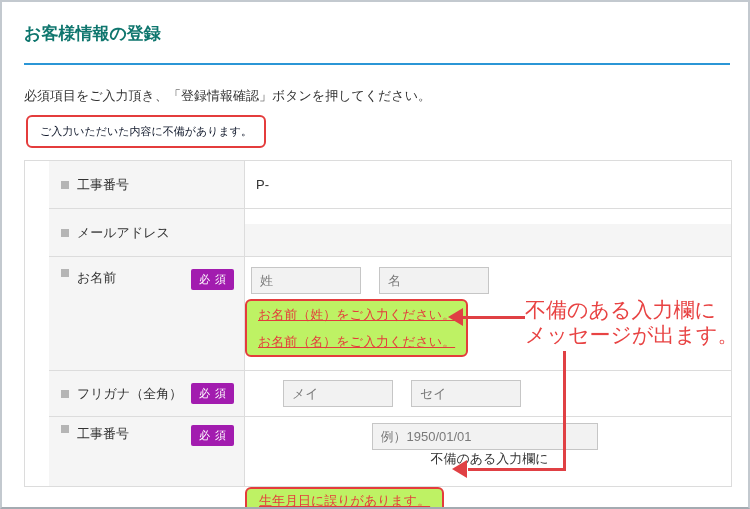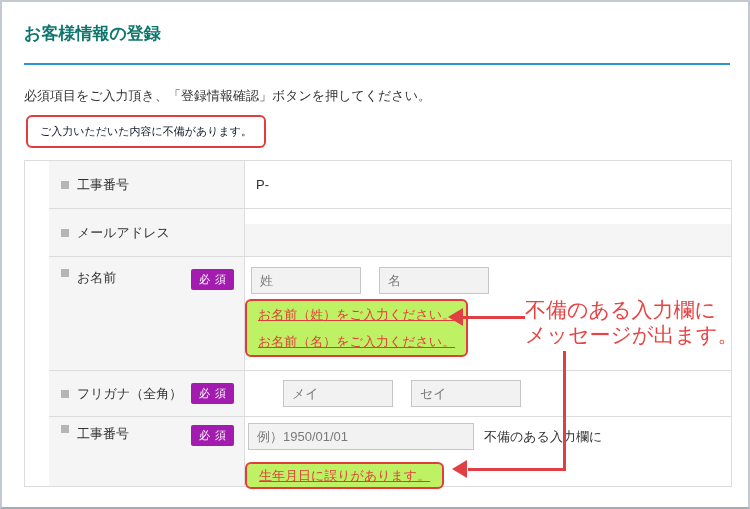--- a/index.html
+++ b/index.html
@@ -73,21 +73,21 @@
   .r3 .label-cell { padding-top:12px;text-align:center; }
   .r5 .label-cell { padding-top:8px; }
   .plain-value {
     display:flex; align-items:center; height:100%;
     padding-left:11px; font-size:13px; color:#333;
   }
   .gray-band { margin-top:15px; height:32px; background:#f5f5f5; width:100%; }
   .inputs-line { display:flex; align-items:center; }
   .r3 .inputs-line { margin:10px 0 0 6px; }
   .r4 .inputs-line { margin:9px 0 0 6px; }
-  .r5 .inputs-line { margin:6px 0 7px 3px; }
+  .r5 .inputs-line { margin:6px 0 14px 3px;flex-direction:column; }
   input.fld {
     width:110px; height:27px;
     background:#f2f2f2; border:1px solid #c6c6c6;
     padding:0 8px; font-size:13px; color:#555;
     margin-right:18px;
     font-family:"Liberation Sans","DejaVu Sans",sans-serif;
   }
   input.fld::placeholder { color:#7a7a7a; opacity:1; }
   input.fld.wide { width:226px; margin-right:10px; }
   .field-note { font-size:13px; color:#333; }

